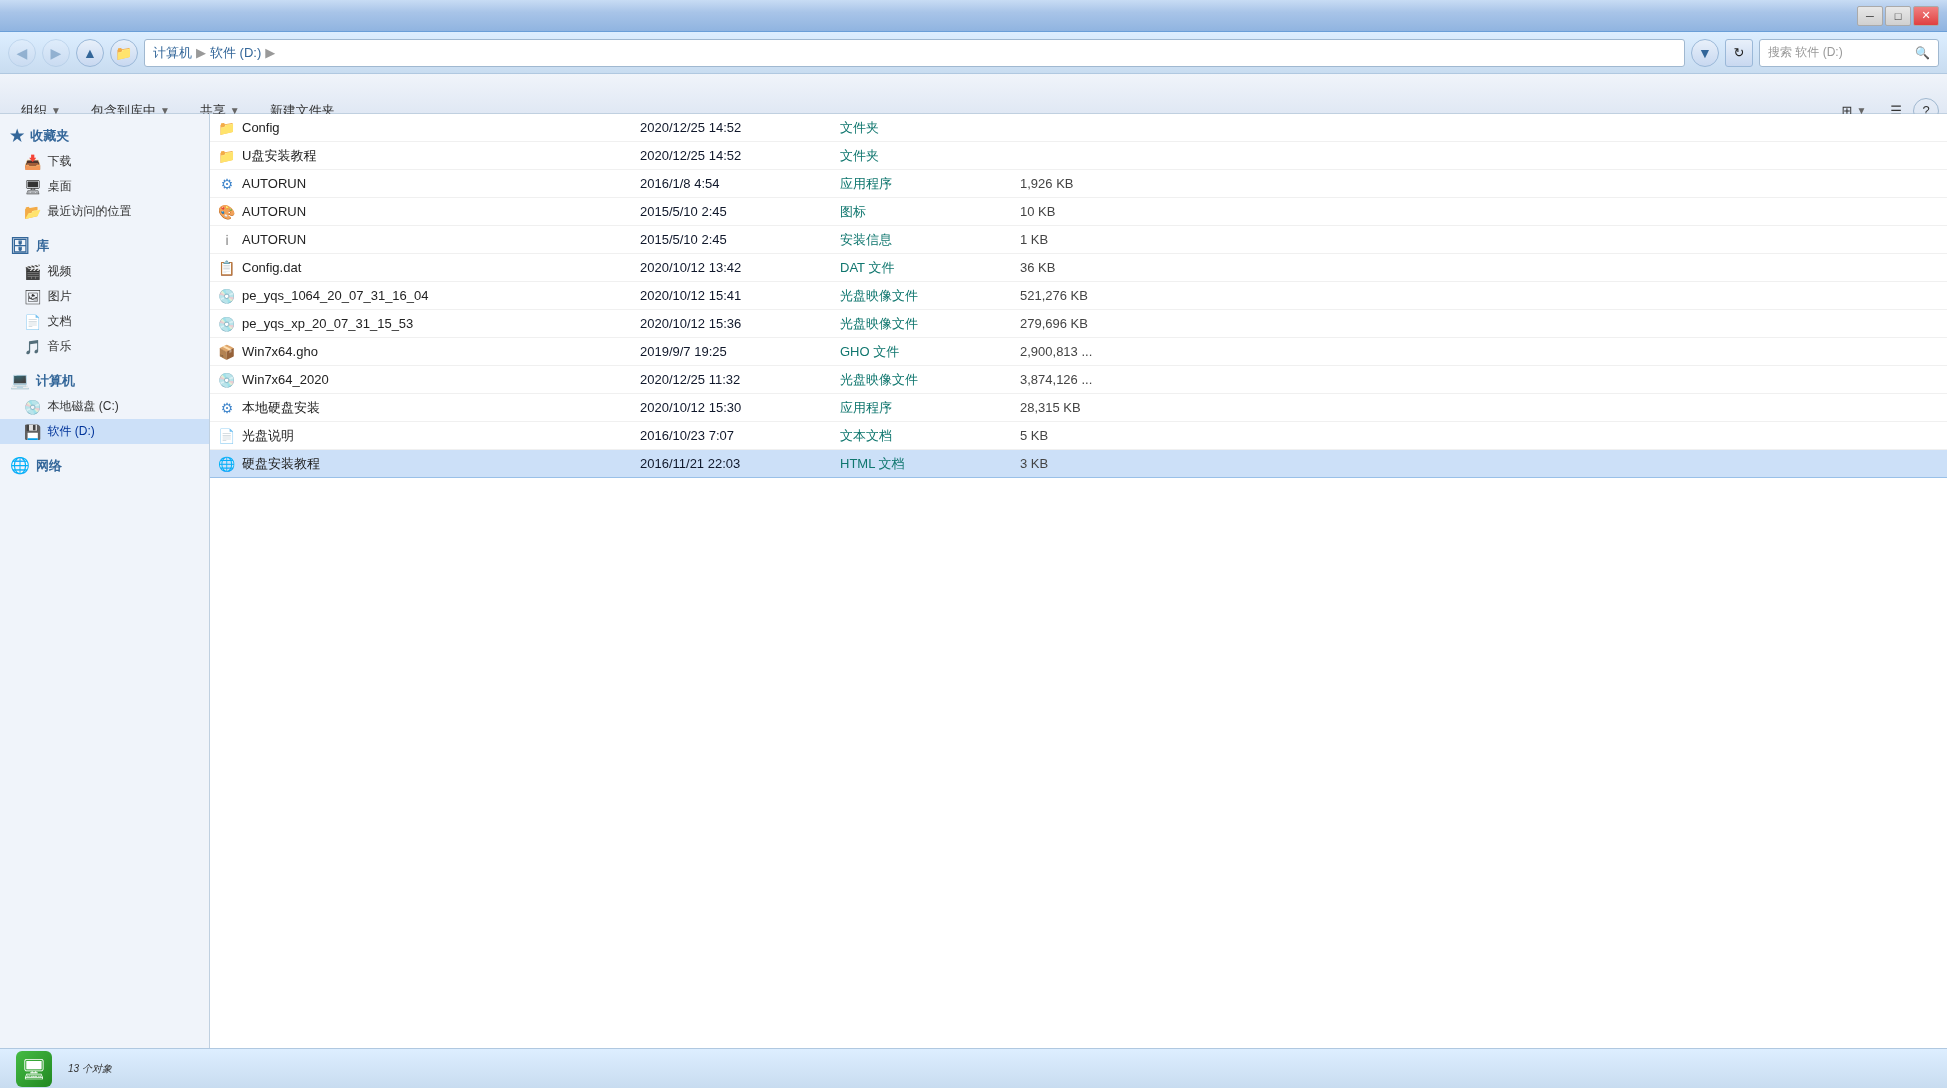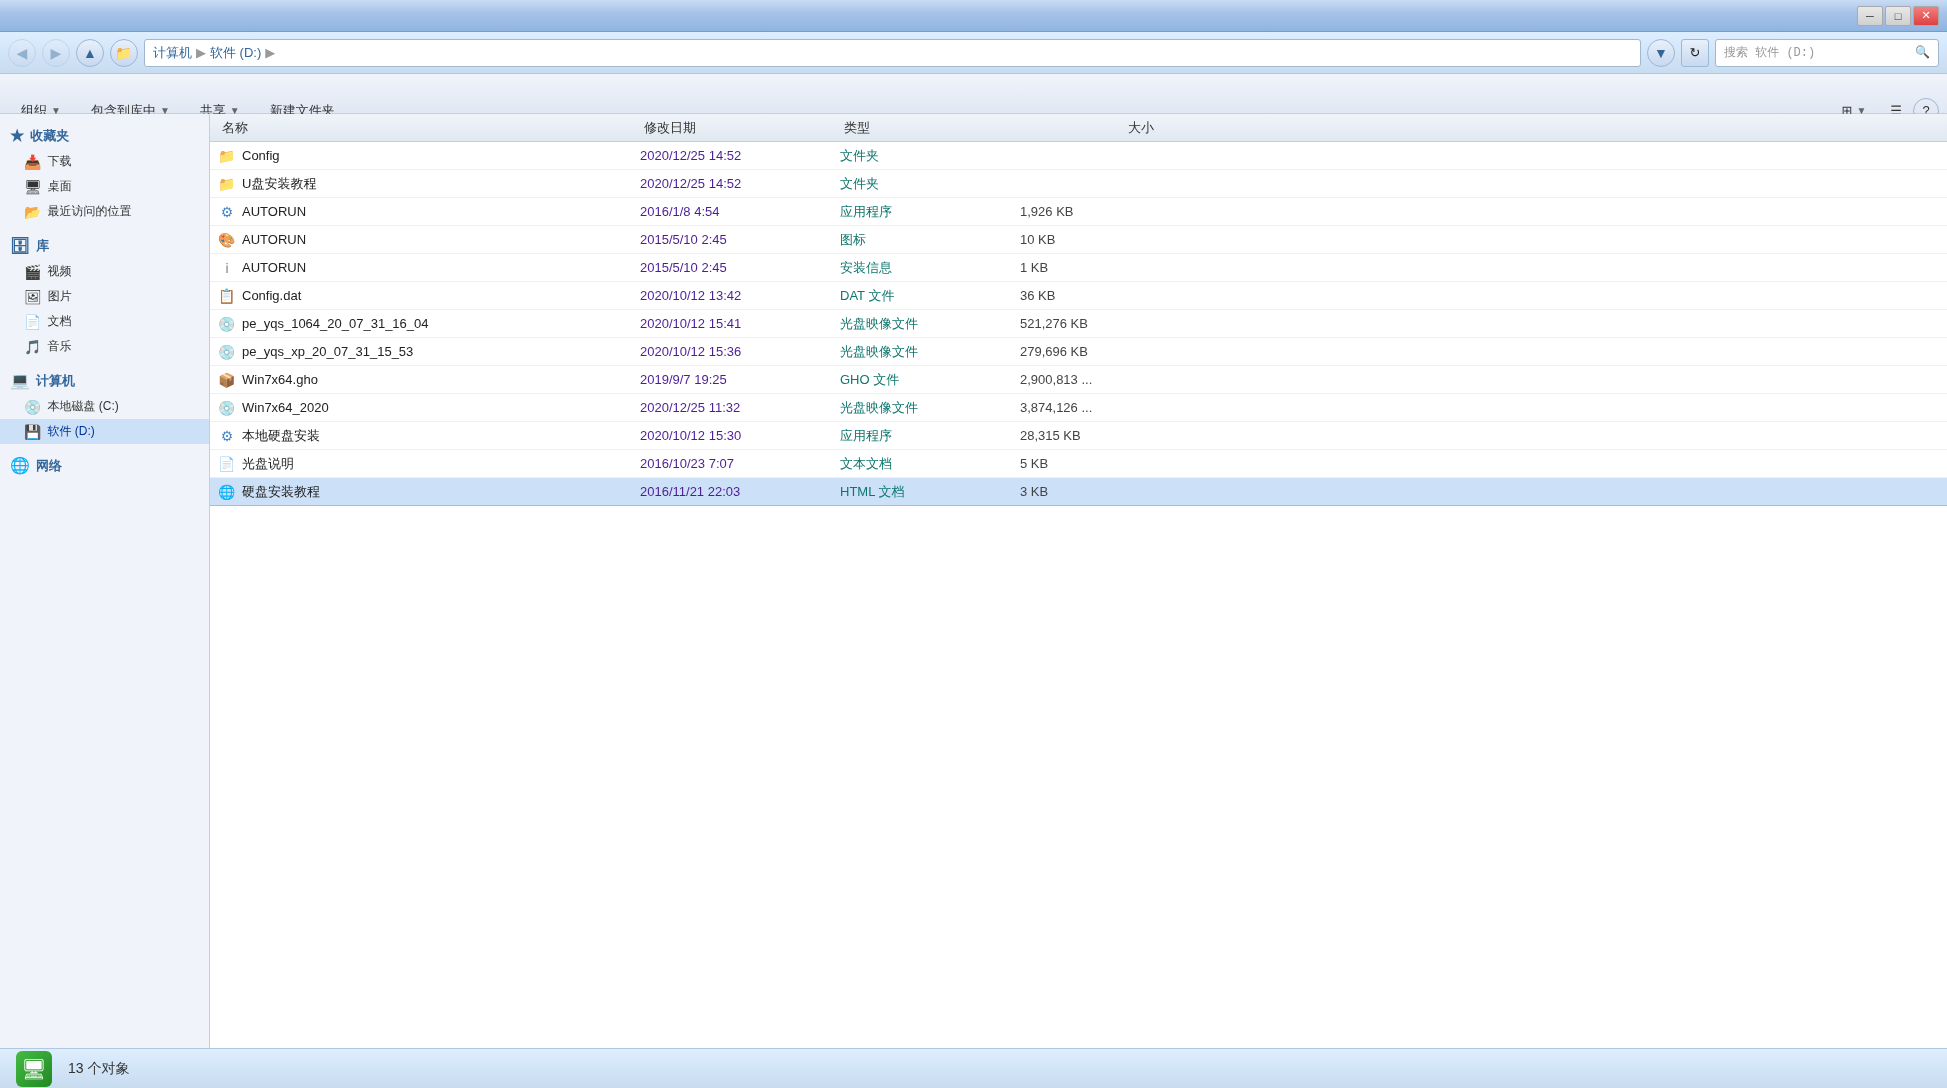--- a/index.html
+++ b/index.html
@@ -89,32 +89,31 @@
       border: 1px solid #9ab8d8;
       border-radius: 3px;
       background: linear-gradient(to bottom, #e8f0fa, #c8d8f0);
       display: flex;
       align-items: center;
       justify-content: center;
       cursor: pointer;
       font-size: 13px;
     }
     .search-bar {
-      width: 224px;
+      width: 180px;
       height: 28px;
       border: 1px solid #a0b8d0;
       border-radius: 3px;
       display: flex;
       align-items: center;
       padding: 0 8px;
       background: white;
       color: #999;
       font-size: 12px;
       gap: 4px;
-      font-family: Liberation Mono, monospace;
     }
 
     
     .toolbar {
       background: linear-gradient(to bottom, #f0f4fa 0%, #e0e8f4 100%);
       height: 40px;
       display: flex;
       align-items: center;
       padding: 0 8px;
       gap: 4px;
@@ -219,21 +218,21 @@
     .file-row.selected { background: #cce0f8; border-bottom: 1px solid #99c0e8; }
     .file-cell-name {
       width: 430px;
       display: flex;
       align-items: center;
       gap: 6px;
       padding-left: 8px;
       overflow: hidden;
       white-space: nowrap;
     }
-    .file-cell-date { width: 200px; color: #4c1d95; }
+    .file-cell-date { width: 200px; color: #0f172a; }
     .file-cell-type { width: 180px; color: #0f766e; }
     .file-cell-size { width: 150px; text-align: left; padding-right: 20px; color: #444; }
 
     .file-icon {
       width: 18px;
       height: 18px;
       display: flex;
       align-items: center;
       justify-content: center;
       font-size: 14px;
@@ -255,22 +254,23 @@
       height: 36px;
       background: #44aa44;
       border-radius: 4px;
       display: flex;
       align-items: center;
       justify-content: center;
       font-size: 20px;
       color: white;
     }
     .statusbar-text {
-      font-size: 14px;
+      font-size: 10px;
       color: #333;
+      font-style: italic;
     }
   </style>
 </head>
 <body>
 
 <div class="titlebar">
   <div class="titlebar-buttons">
     <div class="titlebar-btn">─</div>
     <div class="titlebar-btn">□</div>
     <div class="titlebar-btn close-btn">✕</div>
@@ -389,26 +389,20 @@
     <div class="sidebar-section">
       <div class="sidebar-section-header">
         <span class="icon">🌐</span>
         <span>网络</span>
       </div>
     </div>
   </div>
 
   <div class="filelist-area">
 
-    <div class="filelist-header">
-      <div class="col-name">名称</div>
-      <div class="col-date">修改日期</div>
-      <div class="col-type">类型</div>
-      <div class="col-size">大小</div>
-    </div>
 
     <div id="file-rows-container">
         <div class="file-row">
     <div class="file-cell-name">
       <div class="file-icon" style="color:#f0b040">📁</div>
       <span>Config</span>
     </div>
     <div class="file-cell-date">2020/12/25 14:52</div>
     <div class="file-cell-type">文件夹</div>
     <div class="file-cell-size"></div>

